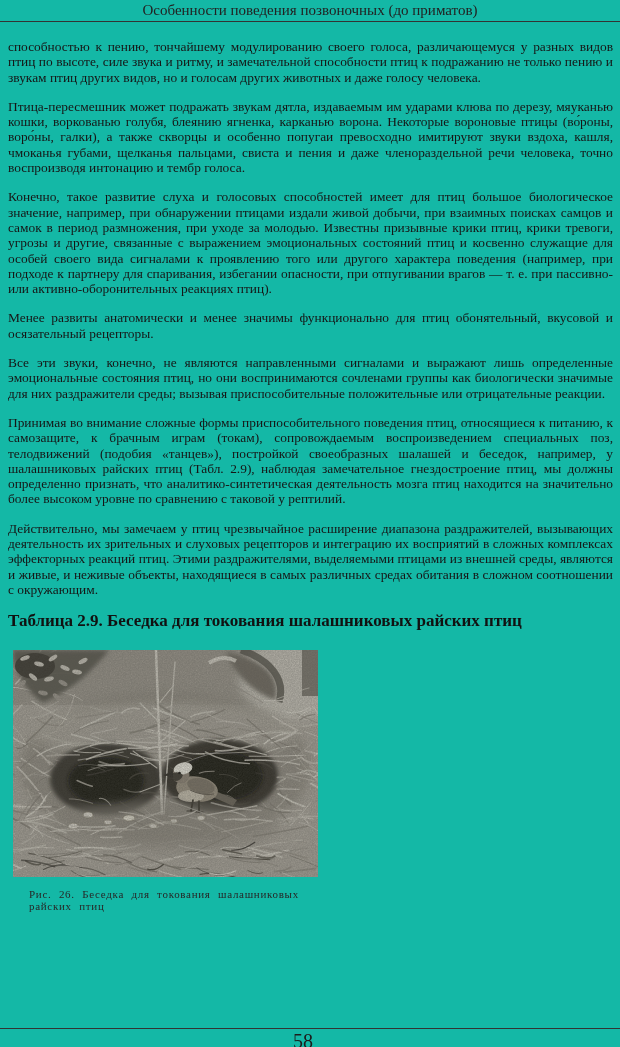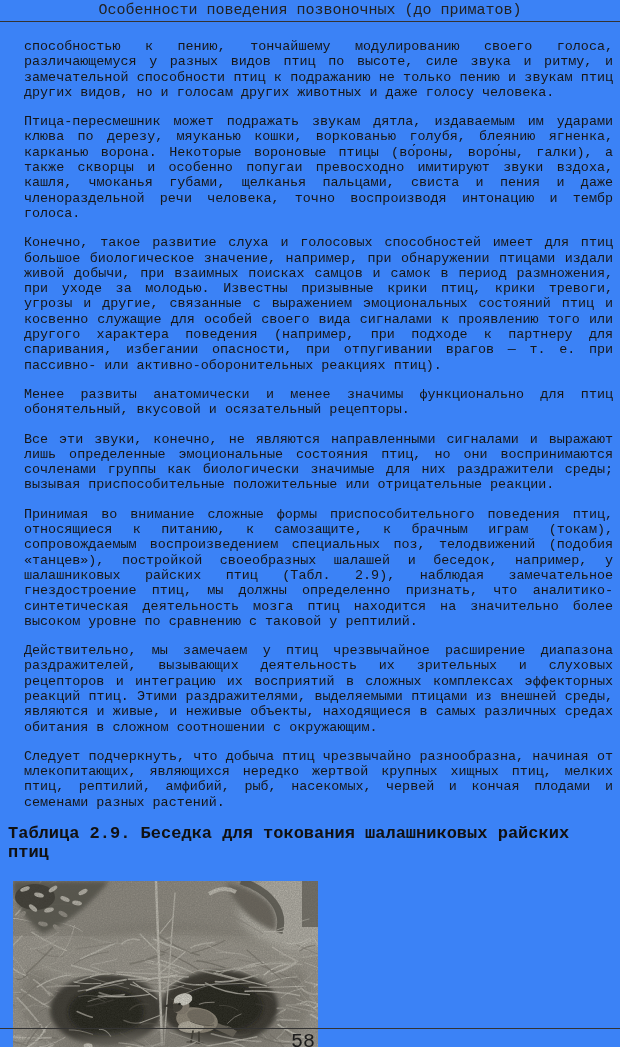--- a/index.html
+++ b/index.html
@@ -1,42 +1,42 @@
 <!DOCTYPE html>
 <html><head>
 <meta charset="utf-8">
 <style>
   html,body{margin:0;padding:0;background:#ffffff;}
   .page{
     position:relative;
     width:620px;height:1047px;
-    background:#3b82f6;
+    background:#14b8a6;
     color:#161616;
-    font-family:Liberation Mono, monospace;
+    font-family:Liberation Serif, serif;
     overflow:hidden;
   }
   .running-head{
     position:absolute;top:0;left:0;width:620px;
     text-align:center;
     font-size:15px;
     padding-top:2px;
     color:#222;
   }
   .head-rule{
     position:absolute;top:21px;left:0;width:620px;
     border-top:1.2px solid #333;
   }
   .body-text{
     position:absolute;top:39px;left:8px;width:605px;
   }
   p.para{
     font-size:13.4px;
     line-height:15.3px;
     text-align:justify;
-    margin:0 0 14px 16px;
+    margin:0 0 14px 0;
   }
   .table-heading{
     font-size:17px;
     font-weight:bold;
     margin:2px 0 6px 0;
     color:#111;
   }
   .figure-block{
     margin:15px 0 0 5px;
     width:305px;
@@ -70,21 +70,20 @@
   <div class="head-rule"></div>
 
   <div class="body-text">
     <p class="para">способностью к пению, тончайшему модулированию своего голоса, различающемуся у разных видов птиц по высоте, силе звука и ритму, и замечательной способности птиц к подражанию не только пению и звукам птиц других видов, но и голосам других животных и даже голосу человека.</p>
     <p class="para">Птица-пересмешник может подражать звукам дятла, издаваемым им ударами клюва по дерезу, мяуканью кошки, воркованью голубя, блеянию ягненка, карканью ворона. Некоторые вороновые птицы (во́роны, воро́ны, галки), а также скворцы и особенно попугаи превосходно имитируют звуки вздоха, кашля, чмоканья губами, щелканья пальцами, свиста и пения и даже членораздельной речи человека, точно воспроизводя интонацию и тембр голоса.</p>
     <p class="para">Конечно, такое развитие слуха и голосовых способностей имеет для птиц большое биологическое значение, например, при обнаружении птицами издали живой добычи, при взаимных поисках самцов и самок в период размножения, при уходе за молодью. Известны призывные крики птиц, крики тревоги, угрозы и другие, связанные с выражением эмоциональных состояний птиц и косвенно служащие для особей своего вида сигналами к проявлению того или другого характера поведения (например, при подходе к партнеру для спаривания, избегании опасности, при отпугивании врагов — т. е. при пассивно- или активно-оборонительных реакциях птиц).</p>
     <p class="para">Менее развиты анатомически и менее значимы функционально для птиц обонятельный, вкусовой и осязательный рецепторы.</p>
     <p class="para">Все эти звуки, конечно, не являются направленными сигналами и выражают лишь определенные эмоциональные состояния птиц, но они воспринимаются сочленами группы как биологически значимые для них раздражители среды; вызывая приспособительные положительные или отрицательные реакции.</p>
     <p class="para">Принимая во внимание сложные формы приспособительного поведения птиц, относящиеся к питанию, к самозащите, к брачным играм (токам), сопровождаемым воспроизведением специальных поз, телодвижений (подобия «танцев»), постройкой своеобразных шалашей и беседок, например, у шалашниковых райских птиц (Табл. 2.9), наблюдая замечательное гнездостроение птиц, мы должны определенно признать, что аналитико-синтетическая деятельность мозга птиц находится на значительно более высоком уровне по сравнению с таковой у рептилий.</p>
     <p class="para">Действительно, мы замечаем у птиц чрезвычайное расширение диапазона раздражителей, вызывающих деятельность их зрительных и слуховых рецепторов и интеграцию их восприятий в сложных комплексах эффекторных реакций птиц. Этими раздражителями, выделяемыми птицами из внешней среды, являются и живые, и неживые объекты, находящиеся в самых различных средах обитания в сложном соотношении с окружающим.</p>
-    <p class="para">Следует подчеркнуть, что добыча птиц чрезвычайно разнообразна, начиная от млекопитающих, являющихся нередко жертвой крупных хищных птиц, мелких птиц, рептилий, амфибий, рыб, насекомых, червей и кончая плодами и семенами разных растений.</p>
 
     <h2 class="table-heading">Таблица 2.9. Беседка для токования шалашниковых райских птиц</h2>
 
     <figure class="figure-block" style="margin-top:19px;">
       <svg width="305" height="227" viewBox="0 0 305 227" xmlns="http://www.w3.org/2000/svg">
         <defs>
           <filter id="grain" x="0" y="0" width="100%" height="100%">
             <feTurbulence type="fractalNoise" baseFrequency="0.75" numOctaves="2" seed="7" stitchTiles="stitch" result="n"></feTurbulence>
             <feColorMatrix in="n" type="matrix" values="0 0 0 0 0.08  0 0 0 0 0.08  0 0 0 0 0.07  0.55 0.55 0.55 0 0"></feColorMatrix>
           </filter>

